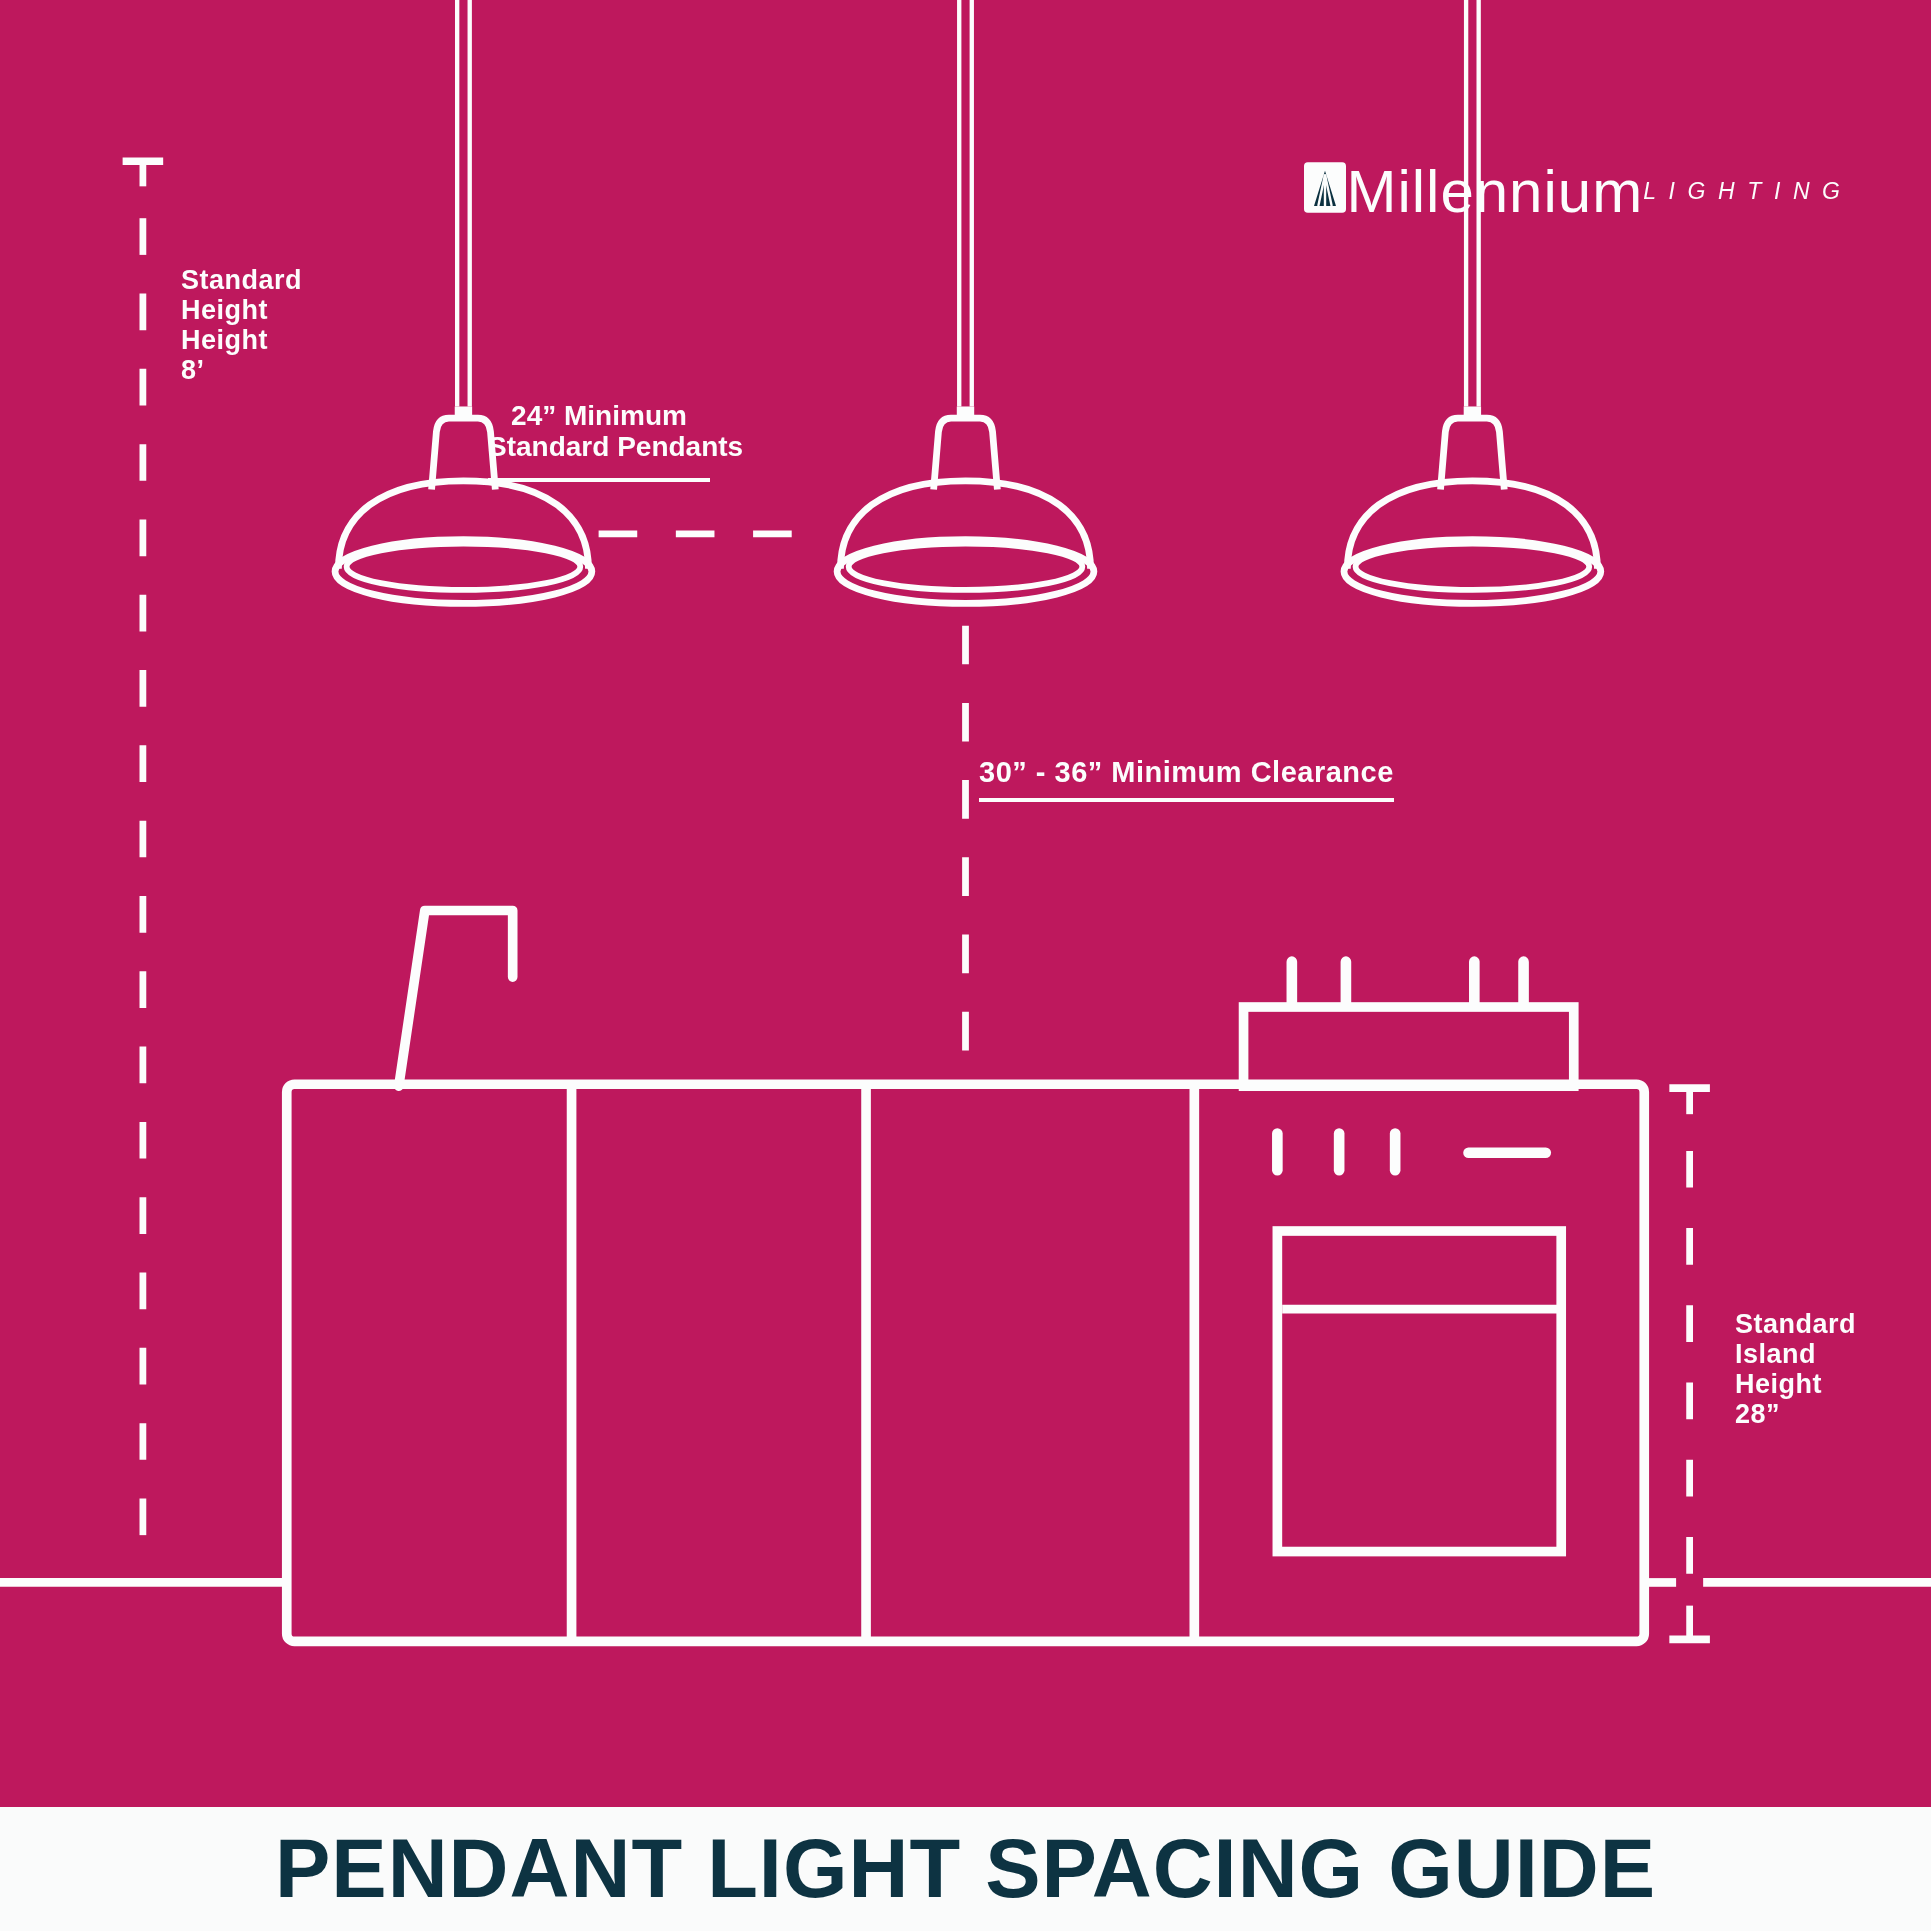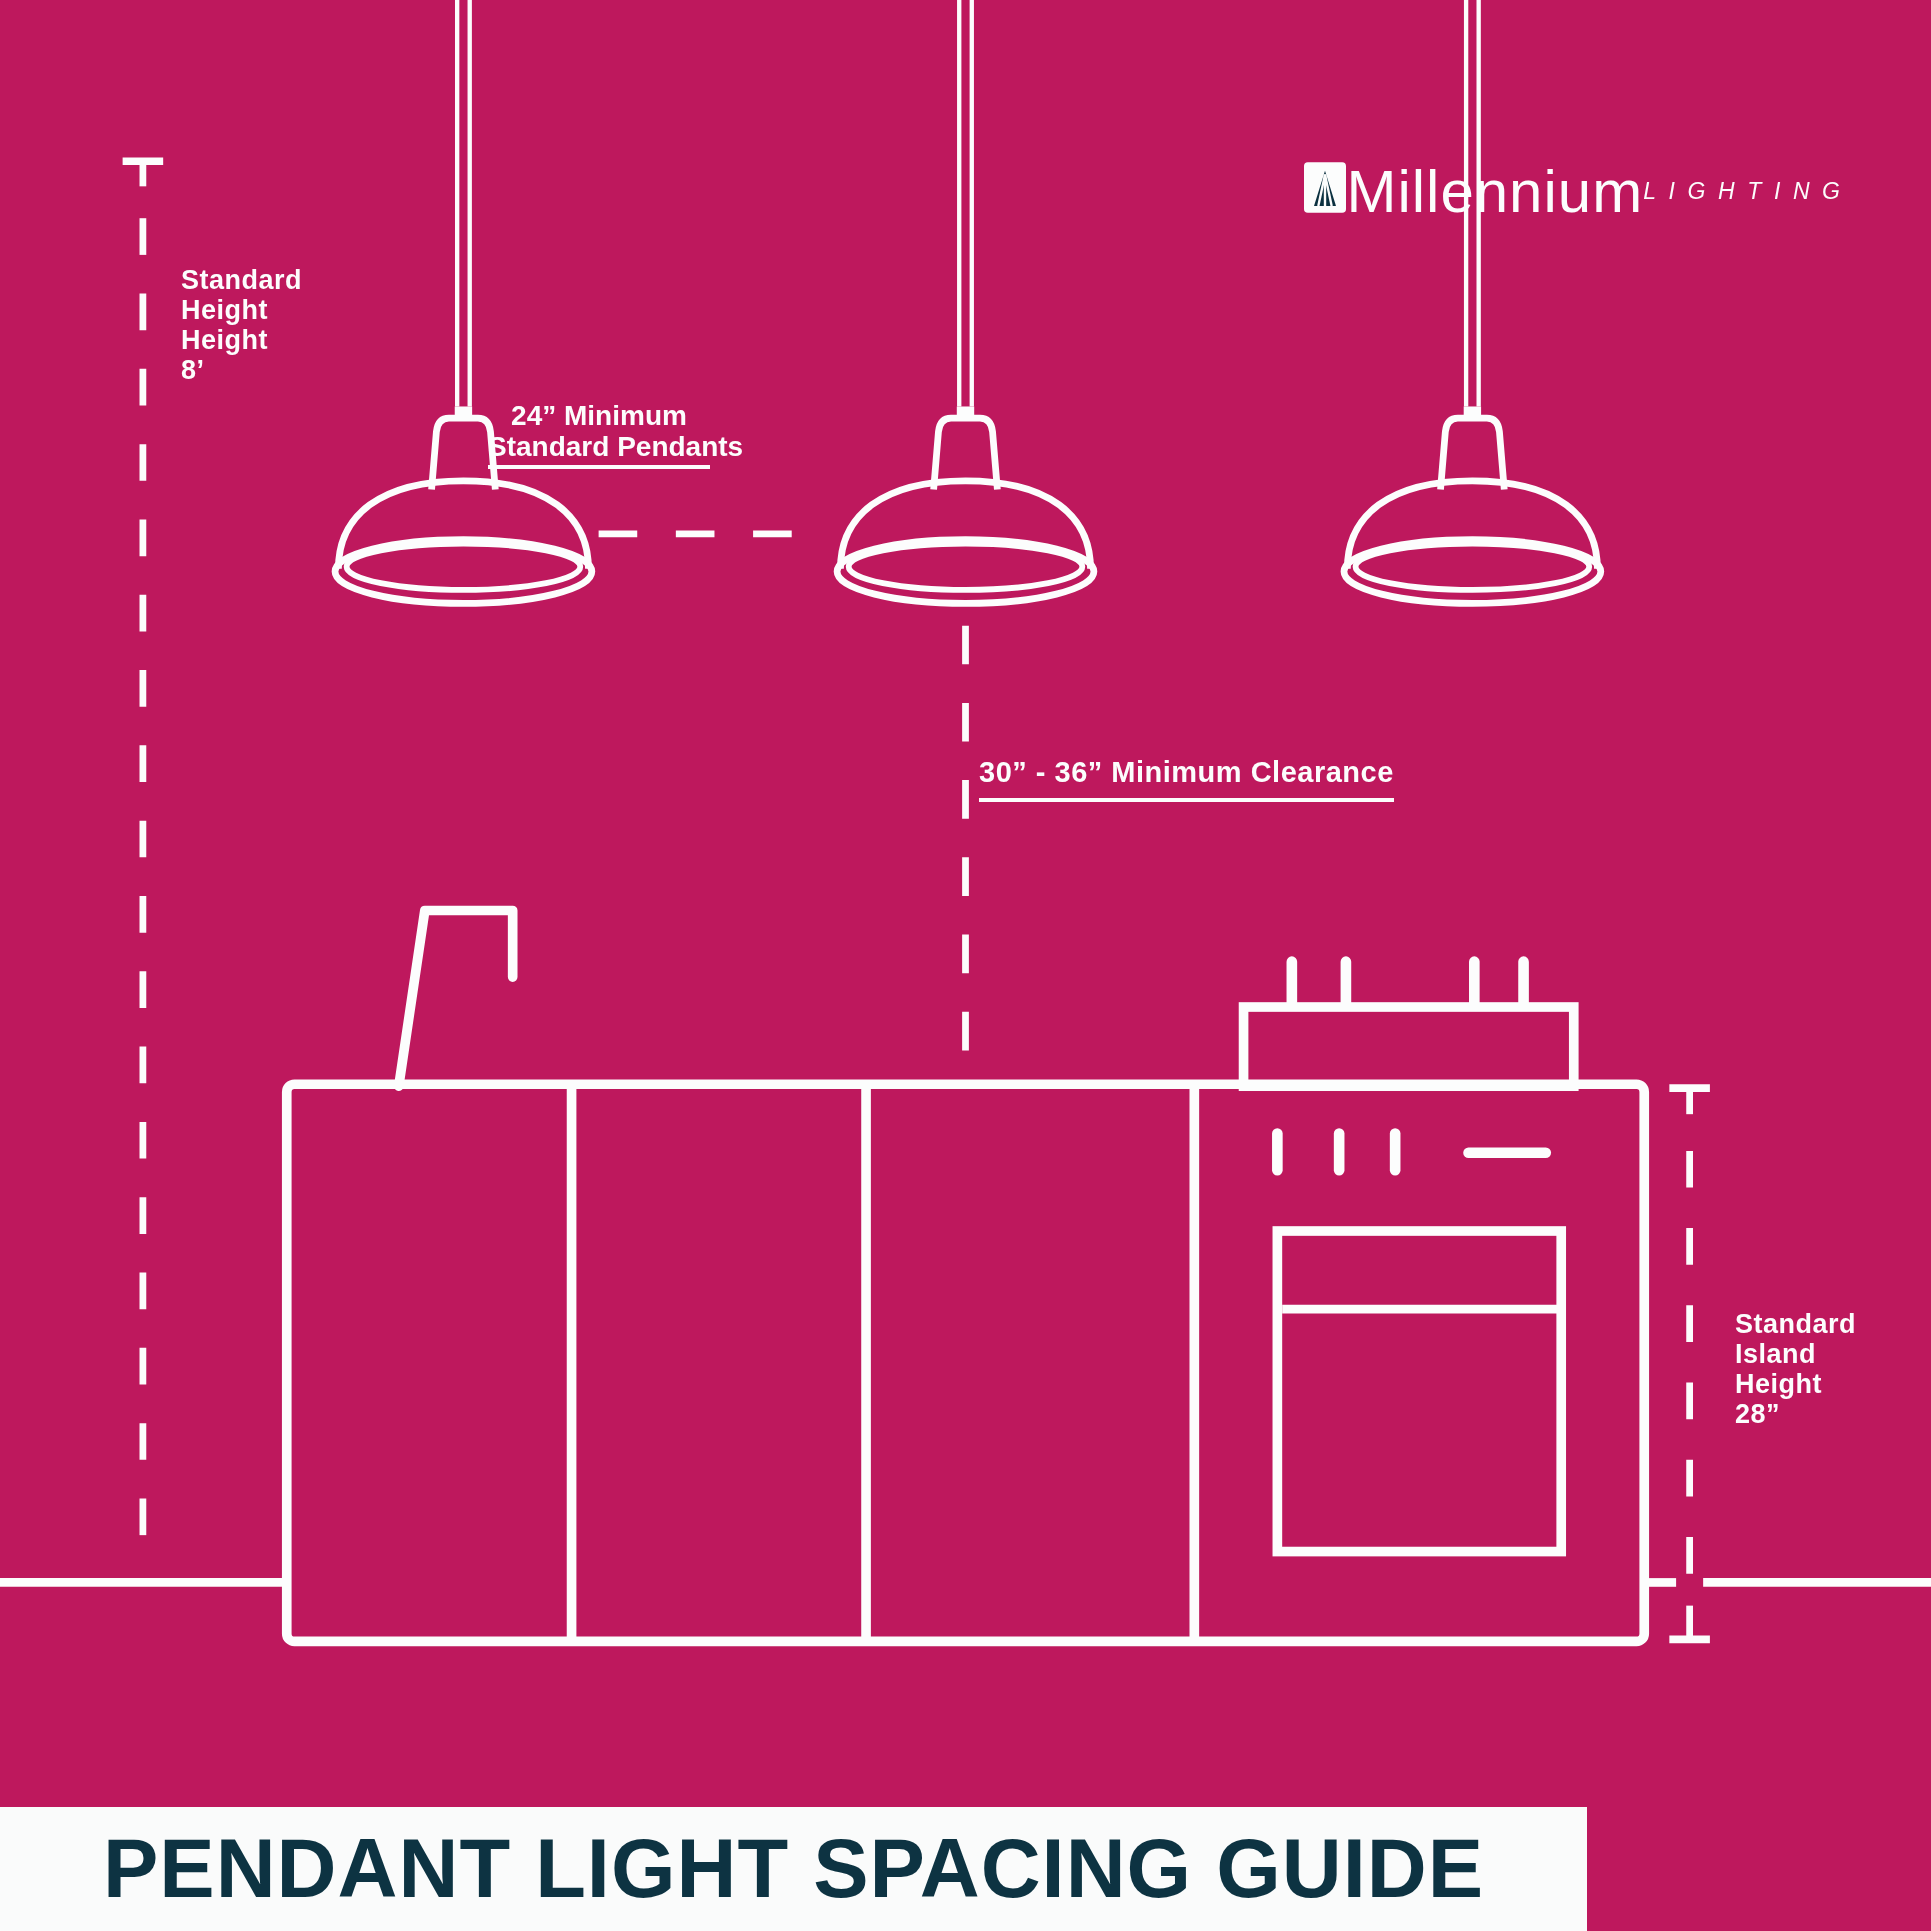--- a/index.html
+++ b/index.html
@@ -23,21 +23,21 @@
   .ceiling-label { left: 181px; top: 265px; }
   .island-label  { left: 1735px; top: 1309px; }
 
   .spacing-label {
     position: absolute;
     top: 400px; left: 488px; width: 222px;
     text-align: center;
     color: #fcfdfd; font-weight: bold;
     font-size: 28px; line-height: 31px;
     border-bottom: 4.8px solid #fcfdfd;
-    padding-bottom: 3px;
+    padding-bottom: 16px;
     white-space: nowrap;
   }
   .clearance-label {
     position: absolute;
     top: 756px; left: 979px;
     color: #fcfdfd; font-weight: bold;
     font-size: 29px; line-height: 33px;
     border-bottom: 4.8px solid #fcfdfd;
     padding-bottom: 8.7px;
     display: inline-block;
@@ -47,21 +47,21 @@
 
   .logo {
     position: absolute; top: 154px; right: 91px;
     display: flex; flex-direction: row; align-items: center;
     color: #fcfdfd;
   }
   .logo-name { font-size: 60px; font-weight: 400; letter-spacing: 1px; margin-top: 7.7px; line-height: 1; }
   .logo-sub  { font-size: 23px; font-weight: 400; letter-spacing: 12.6px; margin-top: 7.7px; margin-right: -12.6px; line-height: 1; font-style: italic; }
 
   .footer {
-    position: absolute; left: 0; top: 1807px; width: 1587px; height: 124px;
+    position: absolute; left: 0; top: 1807px; width: 1931px; height: 124px;
     background: #fafbfb;
     display: flex; align-items: center; justify-content: center;
   }
   .footer-title {
     color: #0d3342;
     font-size: 83px; font-weight: bold; letter-spacing: 1px;
     white-space: nowrap;
   }
 </style>
 </head>

